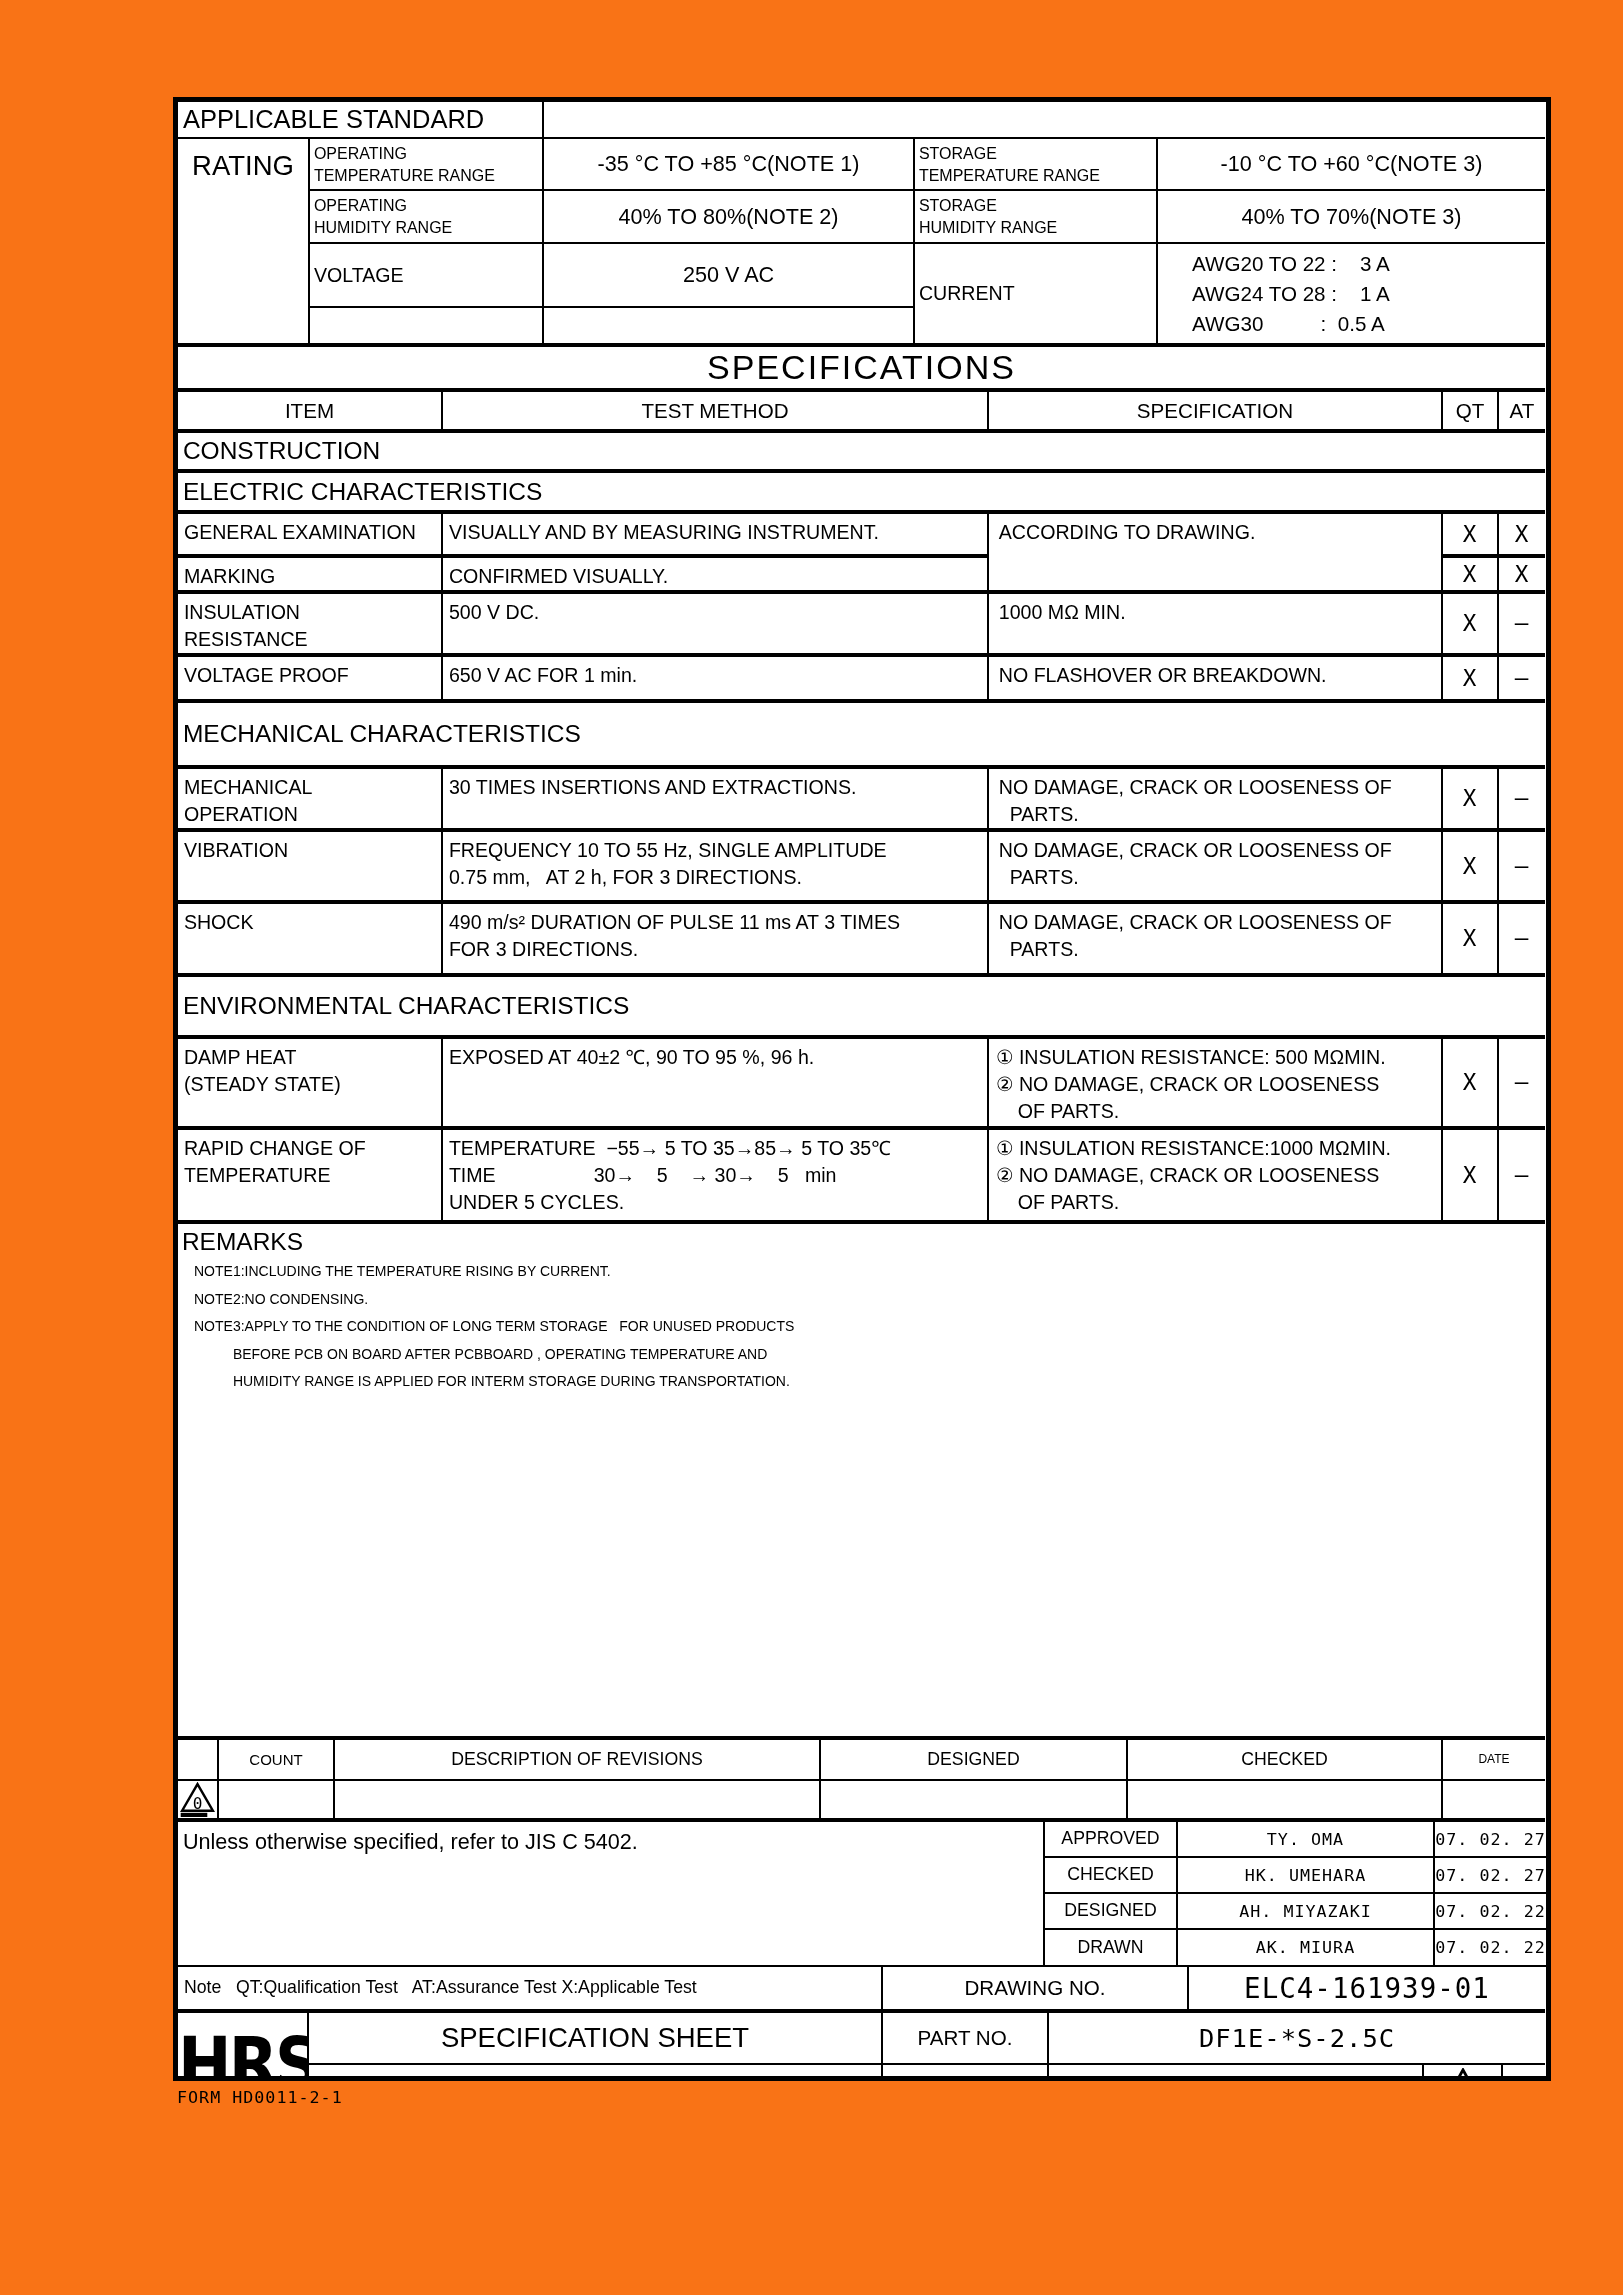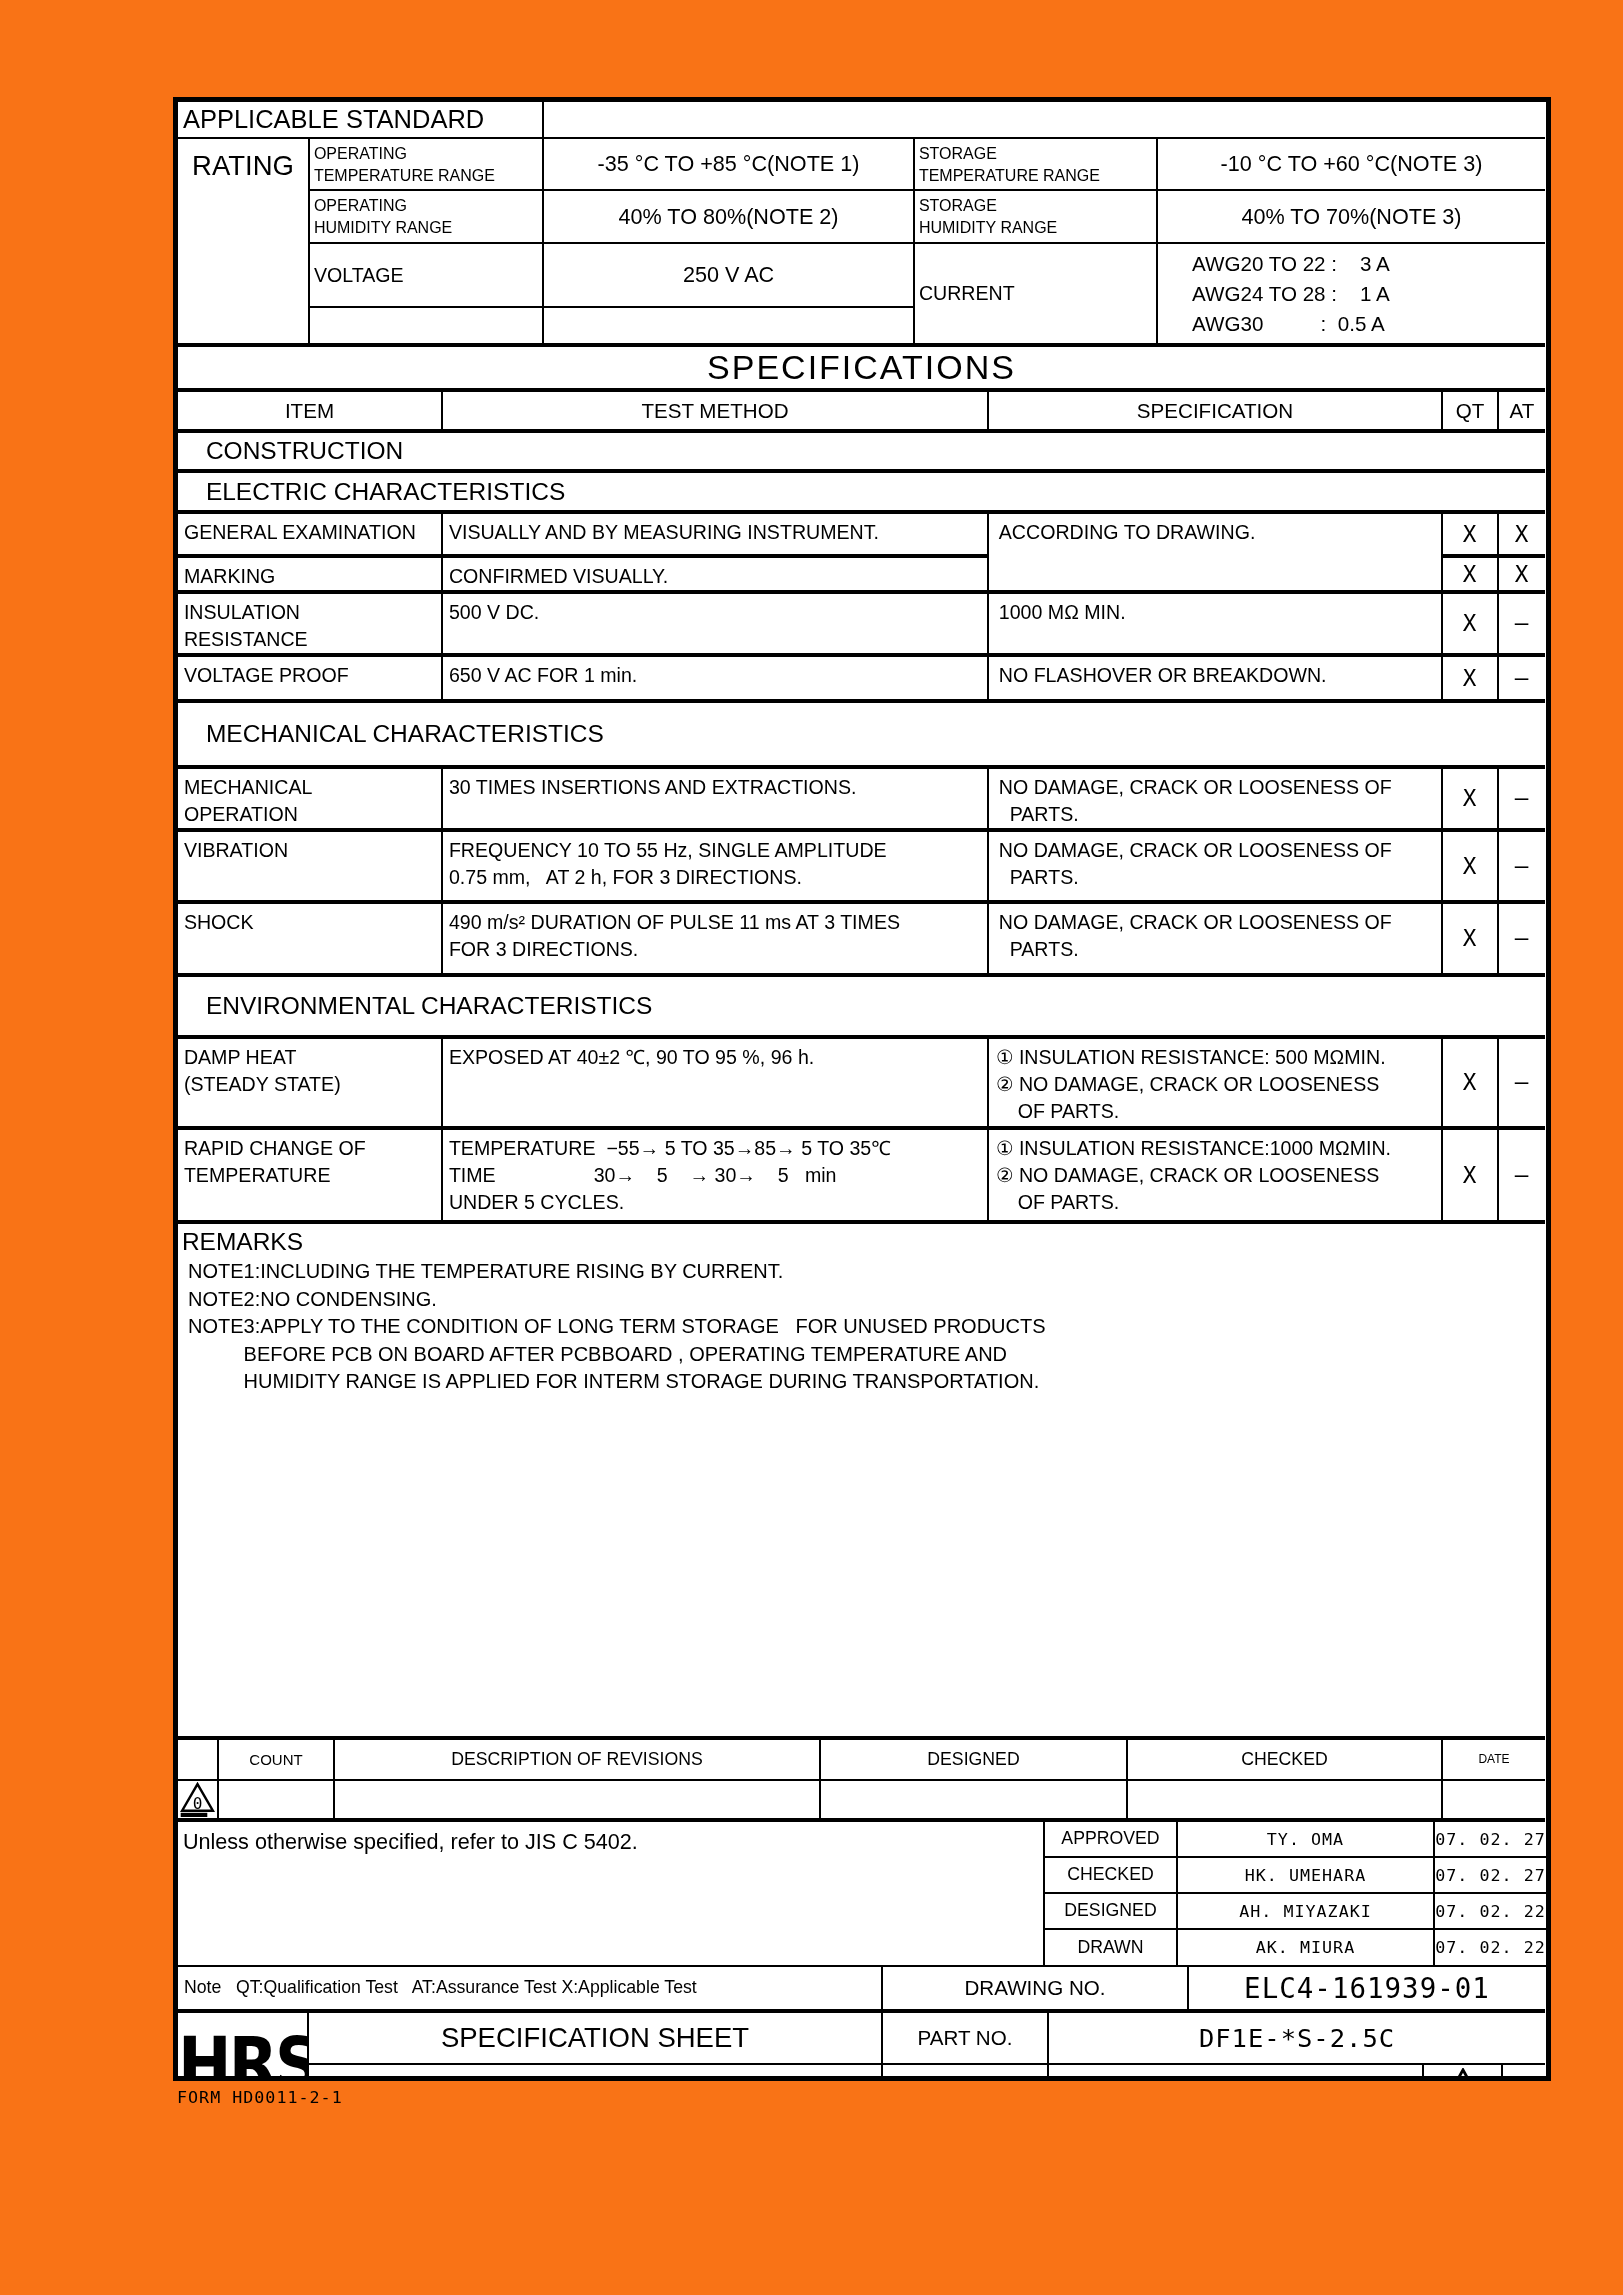--- a/index.html
+++ b/index.html
@@ -13,21 +13,21 @@
   .bb{border-bottom:2.9px solid #000;}
   .BB{border-bottom:4.4px solid #000;}
   .mid{vertical-align:middle;}
   .ctr{text-align:center;}
   .cad{font-family:"DejaVu Sans Mono",monospace;letter-spacing:1px;}
   .ln{white-space:pre;}
   .small-label{font-size:16px;line-height:22px;padding:3.9px 0 0 3.9px;}
   .rate-val{font-size:21.6px;}
   .cell-txt{font-size:19.6px;line-height:27px;padding:4.9px 0 0 5.9px;}
   .req-txt{font-size:19.6px;line-height:27px;padding:4.9px 0 0 9.8px;}
-  .band-txt{font-size:24.5px;padding-left:4.9px;margin-left:23px;}
+  .band-txt{font-size:24.5px;padding-left:4.9px;}
   .hdr-txt{font-size:20.6px;}
   .qt-mark{font-size:22.6px;}
   .logo-txt{font-size:64px;font-weight:900;letter-spacing:-2.9px;transform:scaleY(1.15);
             font-family:"DejaVu Sans",sans-serif;}
   .tri-svg{display:block;margin:0 auto;}
   .form-no{position:absolute;left:177px;top:2087px;font-size:16.7px;}
 </style>
 </head>
 <body>
 
@@ -375,21 +375,21 @@
         <td class="BB mid ctr cad qt-mark">–</td>
       </tr>
     </tbody>
       </table>
 
     <table>
       <tbody>
           <tr style="height:514px">
             <td class="BB">
         <div style="font-size:24.5px;padding:3.9px 0 2.9px 3.9px">REMARKS</div>
-        <div style="font-size:20px;line-height:27.5px;padding-left:10px">
+        <div style="font-size:14px;line-height:27.5px;padding-left:16px">
           <div class="ln">NOTE1:INCLUDING THE TEMPERATURE RISING BY CURRENT.</div>
           <div class="ln">NOTE2:NO CONDENSING.</div>
           <div class="ln">NOTE3:APPLY TO THE CONDITION OF LONG TERM STORAGE   FOR UNUSED PRODUCTS</div>
           <div class="ln">          BEFORE PCB ON BOARD AFTER PCBBOARD , OPERATING TEMPERATURE AND</div>
           <div class="ln">          HUMIDITY RANGE IS APPLIED FOR INTERM STORAGE DURING TRANSPORTATION.</div>
         </div>
       </td>
           </tr>
     </tbody>
       </table>

